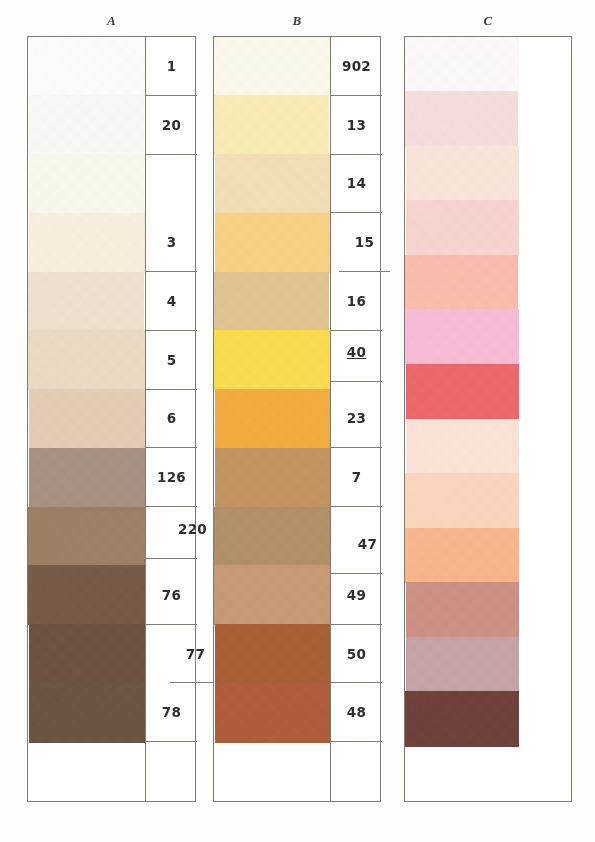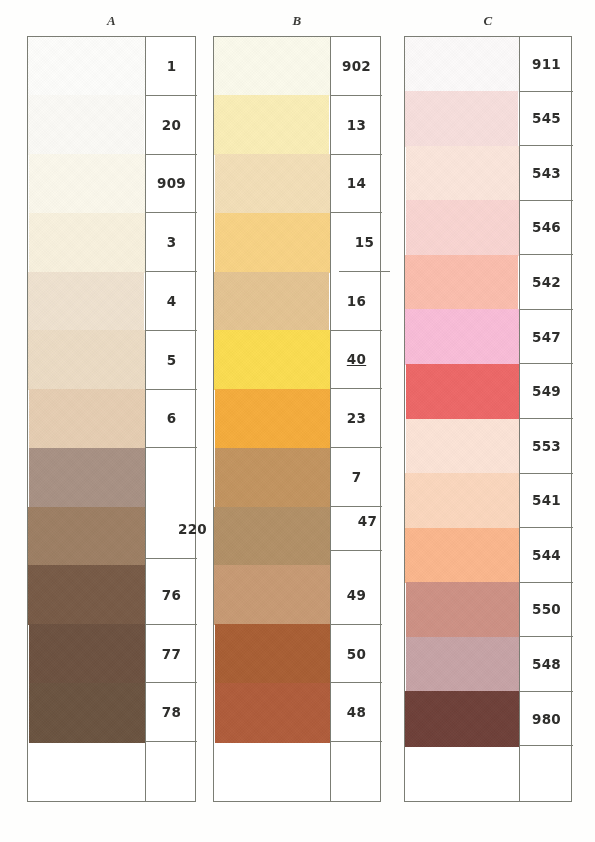--- a/index.html
+++ b/index.html
@@ -121,28 +121,28 @@
           <div class="swatch" title="6" style="background: rgb(230, 205, 178); top: 352.115px; height: 59.9692px; width: 117px; margin-left: 0.8px;"></div>
           <div class="swatch" title="126" style="background: rgb(168, 145, 132); top: 410.885px; height: 59.9692px; width: 116px; margin-left: 1.2px;"></div>
           <div class="swatch" title="220" style="background: rgb(157, 126, 99); top: 469.654px; height: 59.9692px; width: 117px; margin-left: 0px;"></div>
           <div class="swatch" title="76" style="background: rgb(119, 90, 70); top: 528.423px; height: 59.9692px; width: 117px; margin-left: 0.4px;"></div>
           <div class="swatch" title="77" style="background: rgb(108, 81, 64); top: 587.192px; height: 59.9692px; width: 116px; margin-left: 0.8px;"></div>
           <div class="swatch" title="78" style="background: rgb(106, 83, 64); top: 645.962px; height: 59.9692px; width: 117px; margin-left: 1.2px;"></div>
         </div>
         <div class="label-col" style="left: 117px; width: 52px; height: 764px;">
           <div class="label-cell" style="top: 0px; height: 58.7692px; width: 51px;">1</div>
           <div class="label-cell" style="top: 58.7692px; height: 58.7692px; width: 51px;">20</div>
-          <div class="label-cell" style="top: 117.538px; height: 58.7692px; width: 51px;">909</div>
           <div class="label-cell" style="top: 176.308px; height: 58.7692px; width: 51px;">3</div>
           <div class="label-cell" style="top: 235.077px; height: 58.7692px; width: 51px;">4</div>
           <div class="label-cell" style="top: 293.846px; height: 58.7692px; width: 51px;">5</div>
           <div class="label-cell" style="top: 352.615px; height: 58.7692px; width: 51px;">6</div>
+          <div class="label-cell" style="top: 411.385px; height: 58.7692px; width: 51px;">126</div>
           <div class="label-cell" style="top: 463px; height: 58.7692px; width: 51px; padding-left: 42px;">220</div>
           <div class="label-cell" style="top: 528.923px; height: 58.7692px; width: 51px;">76</div>
-          <div class="label-cell" style="top: 587.692px; height: 58.7692px; width: 51px;">77</div>
+          <div class="label-cell" style="top: 587.692px; height: 58.7692px; width: 51px; margin-left: 24px;">77</div>
           <div class="label-cell" style="top: 646.462px; height: 58.7692px; width: 51px;">78</div>
           <div class="label-cell last-cell" style="top: 705.231px; height: 58.7692px; width: 51px;"></div>
         </div>
       </div>
     </div>
     <div class="column-block" style="left: 213px; width: 168px; height: 842px;">
       <div class="col-header">B</div>
       <div class="table-frame" style="width: 168px; height: 766px;">
         <div class="swatch-stack" style="width: 116px; height: 764px;">
           <div class="swatch" title="902" style="background: rgb(251, 250, 236); top: -0.5px; height: 59.9692px; width: 116px; margin-left: 0px;"></div>
@@ -157,24 +157,24 @@
           <div class="swatch" title="49" style="background: rgb(199, 154, 115); top: 528.423px; height: 59.9692px; width: 116px; margin-left: 0.4px;"></div>
           <div class="swatch" title="50" style="background: rgb(169, 94, 52); top: 587.192px; height: 59.9692px; width: 115px; margin-left: 0.8px;"></div>
           <div class="swatch" title="48" style="background: rgb(176, 92, 59); top: 645.962px; height: 59.9692px; width: 116px; margin-left: 1.2px;"></div>
         </div>
         <div class="label-col" style="left: 116px; width: 52px; height: 764px;">
           <div class="label-cell" style="top: 0px; height: 58.7692px; width: 51px;">902</div>
           <div class="label-cell" style="top: 58.7692px; height: 58.7692px; width: 51px;">13</div>
           <div class="label-cell" style="top: 117.538px; height: 58.7692px; width: 51px; text-align: center;">14</div>
           <div class="label-cell" style="top: 176.308px; height: 58.7692px; width: 51px; margin-left: 8px;">15</div>
           <div class="label-cell" style="top: 235.077px; height: 58.7692px; width: 51px;">16</div>
-          <div class="label-cell" style="top: 293px; height: 58.7692px; width: 51px; text-decoration: underline;">40</div>
+          <div class="label-cell" style="top: 286px; height: 58.7692px; width: 51px; text-decoration: underline;">40</div>
           <div class="label-cell" style="top: 352.615px; height: 58.7692px; width: 51px;">23</div>
           <div class="label-cell" style="top: 411.385px; height: 58.7692px; width: 51px;">7</div>
-          <div class="label-cell" style="top: 455px; height: 58.7692px; width: 51px; padding-left: 22px;">47</div>
+          <div class="label-cell" style="top: 478px; height: 58.7692px; width: 51px; padding-left: 22px;">47</div>
           <div class="label-cell" style="top: 528.923px; height: 58.7692px; width: 51px;">49</div>
           <div class="label-cell" style="top: 587.692px; height: 58.7692px; width: 51px;">50</div>
           <div class="label-cell" style="top: 646.462px; height: 58.7692px; width: 51px;">48</div>
           <div class="label-cell last-cell" style="top: 705.231px; height: 58.7692px; width: 51px;"></div>
         </div>
       </div>
     </div>
     <div class="column-block" style="left: 404px; width: 168px; height: 842px;">
       <div class="col-header">C</div>
       <div class="table-frame" style="width: 168px; height: 766px;">
@@ -186,31 +186,15 @@
           <div class="swatch" title="542" style="background: rgb(251, 189, 173); top: 217.786px; height: 55.7714px; width: 113px; margin-left: 0px;"></div>
           <div class="swatch" title="547" style="background: rgb(249, 188, 216); top: 272.357px; height: 55.7714px; width: 114px; margin-left: 0.4px;"></div>
           <div class="swatch" title="549" style="background: rgb(237, 103, 103); top: 326.929px; height: 55.7714px; width: 114px; margin-left: 0.8px;"></div>
           <div class="swatch" title="553" style="background: rgb(252, 228, 215); top: 381.5px; height: 55.7714px; width: 113px; margin-left: 1.2px;"></div>
           <div class="swatch" title="541" style="background: rgb(251, 215, 189); top: 436.071px; height: 55.7714px; width: 114px; margin-left: 0px;"></div>
           <div class="swatch" title="544" style="background: rgb(251, 182, 141); top: 490.643px; height: 55.7714px; width: 114px; margin-left: 0.4px;"></div>
           <div class="swatch" title="550" style="background: rgb(205, 145, 133); top: 545.214px; height: 55.7714px; width: 113px; margin-left: 0.8px;"></div>
           <div class="swatch" title="548" style="background: rgb(198, 163, 166); top: 599.786px; height: 55.7714px; width: 114px; margin-left: 1.2px;"></div>
           <div class="swatch" title="980" style="background: rgb(110, 64, 57); top: 654.357px; height: 55.7714px; width: 114px; margin-left: 0px;"></div>
         </div>
-        <div class="label-col" style="left: 114px; width: 54px; height: 764px;">
-          <div class="label-cell" style="top: 0px; height: 54.5714px; width: 53px;">911</div>
-          <div class="label-cell" style="top: 54.5714px; height: 54.5714px; width: 53px;">545</div>
-          <div class="label-cell" style="top: 109.143px; height: 54.5714px; width: 53px;">543</div>
-          <div class="label-cell" style="top: 163.714px; height: 54.5714px; width: 53px;">546</div>
-          <div class="label-cell" style="top: 218.286px; height: 54.5714px; width: 53px;">542</div>
-          <div class="label-cell" style="top: 272.857px; height: 54.5714px; width: 53px;">547</div>
-          <div class="label-cell" style="top: 327.429px; height: 54.5714px; width: 53px;">549</div>
-          <div class="label-cell" style="top: 382px; height: 54.5714px; width: 53px;">553</div>
-          <div class="label-cell" style="top: 436.571px; height: 54.5714px; width: 53px;">541</div>
-          <div class="label-cell" style="top: 491.143px; height: 54.5714px; width: 53px;">544</div>
-          <div class="label-cell" style="top: 545.714px; height: 54.5714px; width: 53px;">550</div>
-          <div class="label-cell" style="top: 600.286px; height: 54.5714px; width: 53px;">548</div>
-          <div class="label-cell" style="top: 654.857px; height: 54.5714px; width: 53px;">980</div>
-          <div class="label-cell last-cell" style="top: 709.429px; height: 54.5714px; width: 53px;"></div>
-        </div>
       </div>
     </div>
   </div>
 
 </body></html>

